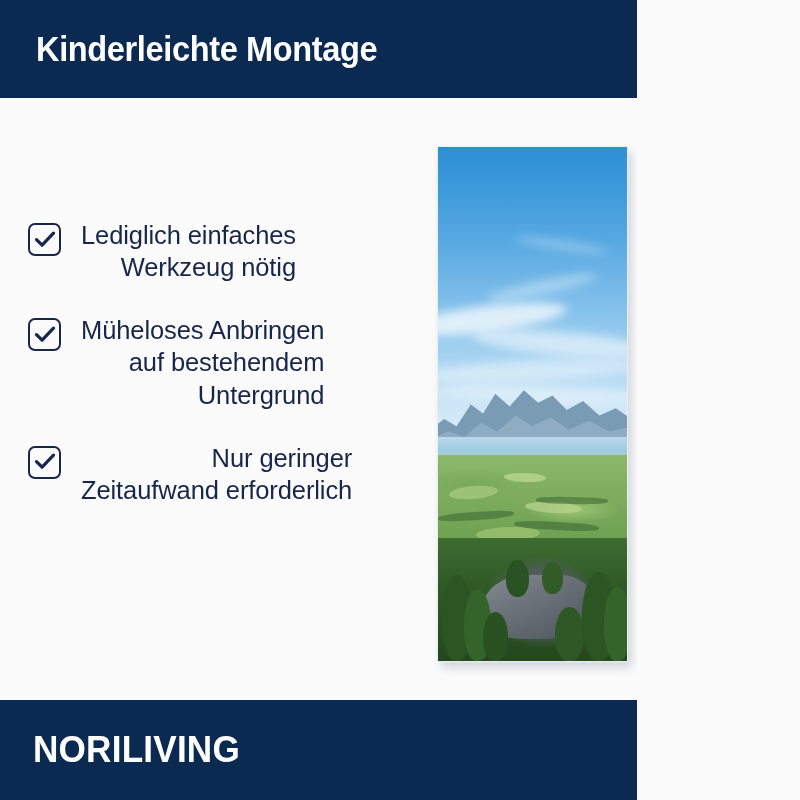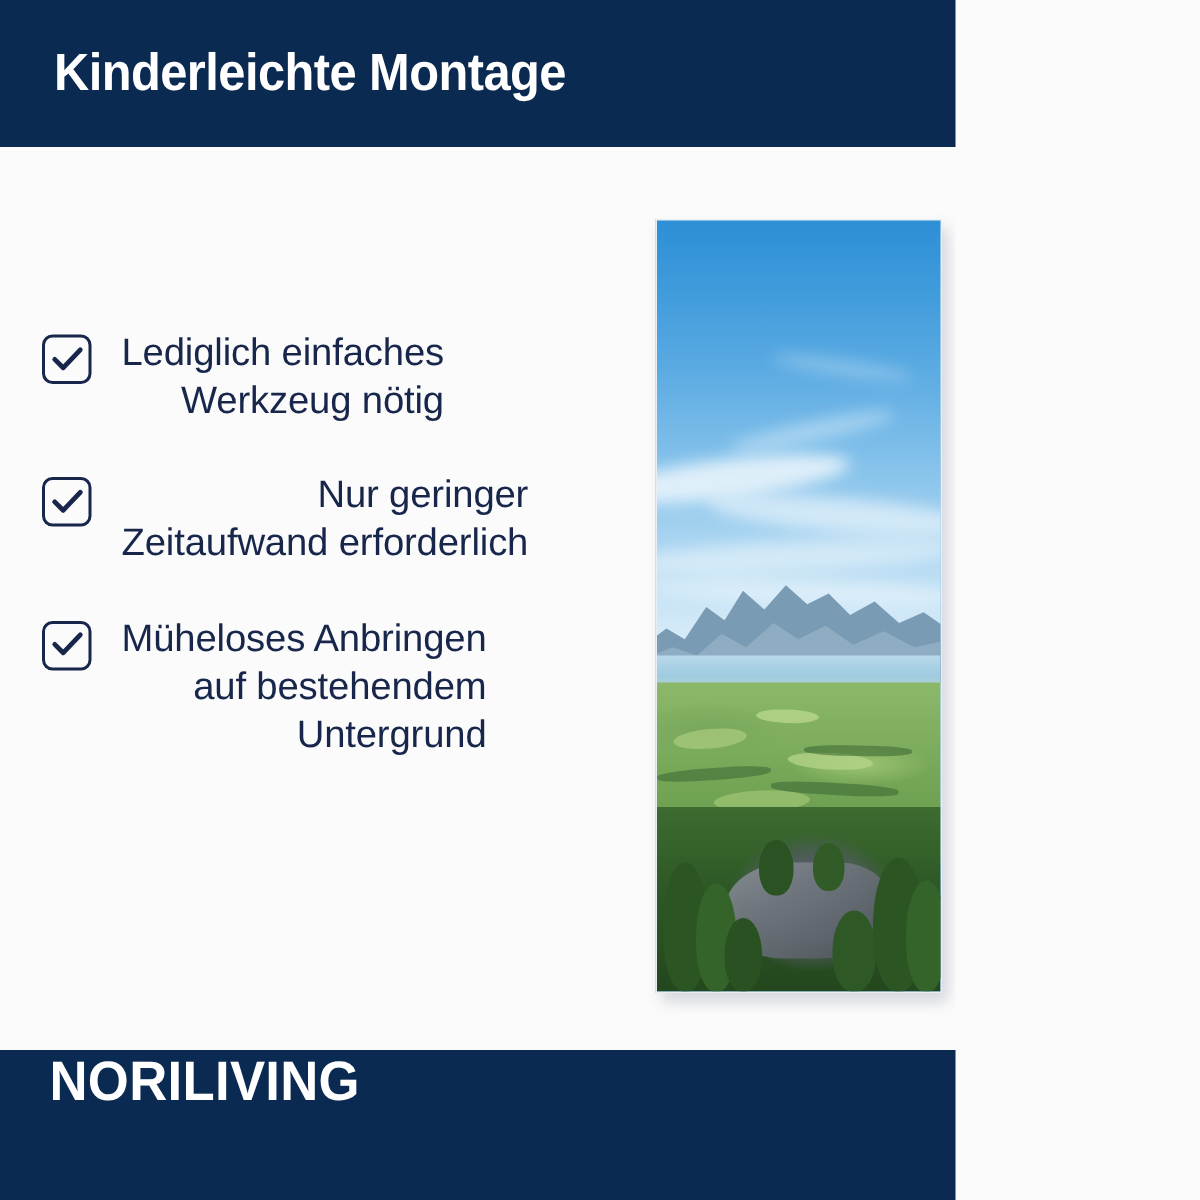--- a/index.html
+++ b/index.html
@@ -42,20 +42,21 @@
     white-space: nowrap;
   }
 
   
   .footer {
     position: absolute;
     left: 0; top: 700px;
     width: 800px; height: 100px;
     background: #0b2a52;
     display: flex;
+    align-items: center;
   }
   .footer-logo {
     color: #ffffff;
     font-family: "Liberation Sans", sans-serif;
     font-size: 37px;
     font-weight: bold;
     letter-spacing: 0.2px;
     margin-left: 33px;
     transform: scaleX(0.95);
     transform-origin: left center;
@@ -285,33 +286,33 @@
       <span class="feature-text">Lediglich einfaches
 Werkzeug nötig</span>
     </div>
 
     <div class="feature-row">
       <span class="checkbox">
         <svg width="21" height="17" viewBox="0 0 21 17" aria-hidden="true">
           <path d="M2 8.6 L7.6 14.2 L19 2.2" fill="none" stroke="#17264a" stroke-width="3.2" stroke-linecap="round" stroke-linejoin="round"></path>
         </svg>
       </span>
-      <span class="feature-text">Nur geringer
-Zeitaufwand erforderlich</span>
+      <span class="feature-text">Müheloses Anbringen
+auf bestehendem
+Untergrund</span>
     </div>
 
     <div class="feature-row">
       <span class="checkbox">
         <svg width="21" height="17" viewBox="0 0 21 17" aria-hidden="true">
           <path d="M2 8.6 L7.6 14.2 L19 2.2" fill="none" stroke="#17264a" stroke-width="3.2" stroke-linecap="round" stroke-linejoin="round"></path>
         </svg>
       </span>
-      <span class="feature-text">Müheloses Anbringen
-auf bestehendem
-Untergrund</span>
+      <span class="feature-text">Nur geringer
+Zeitaufwand erforderlich</span>
     </div>
 
   </div>
 
   <div class="panel-wrap">
     <div class="panel-shadow"></div>
     <div class="panel">
       <div class="panel-scene">
         <div class="sky"></div>
         <div class="cloud c1"></div>

